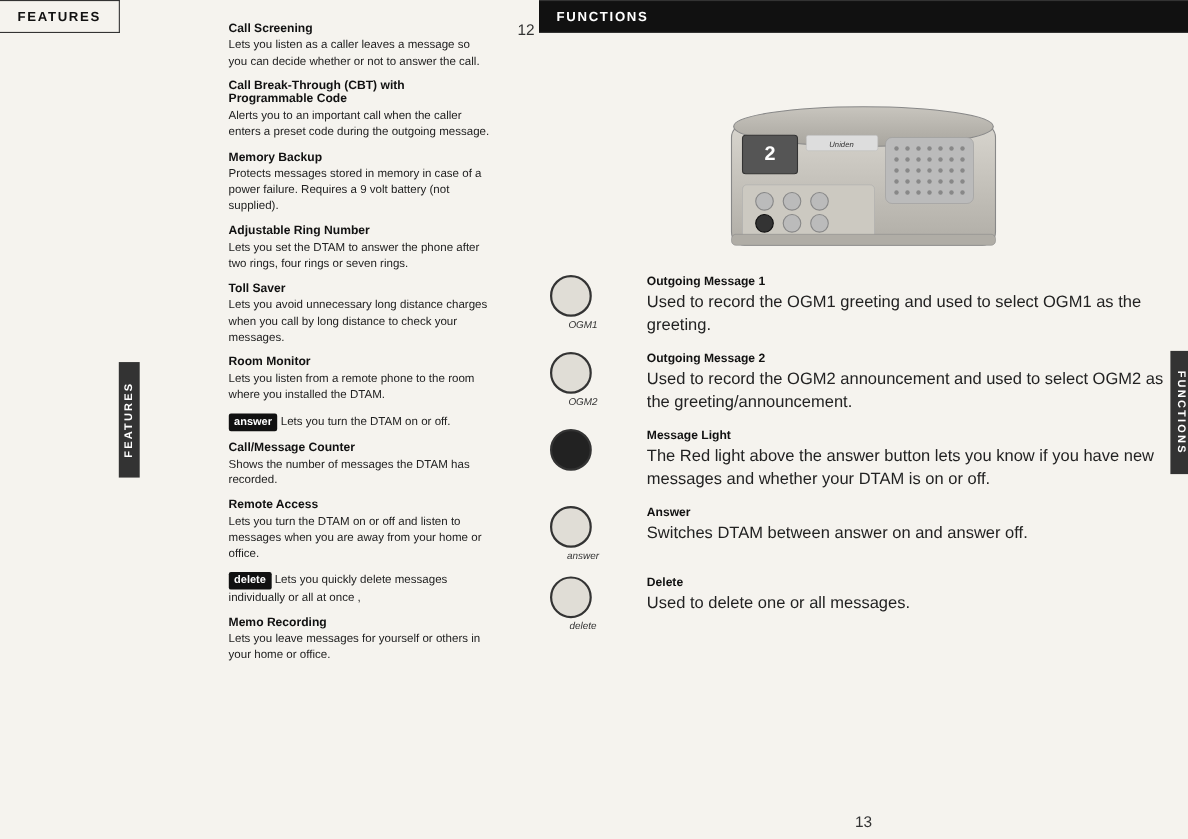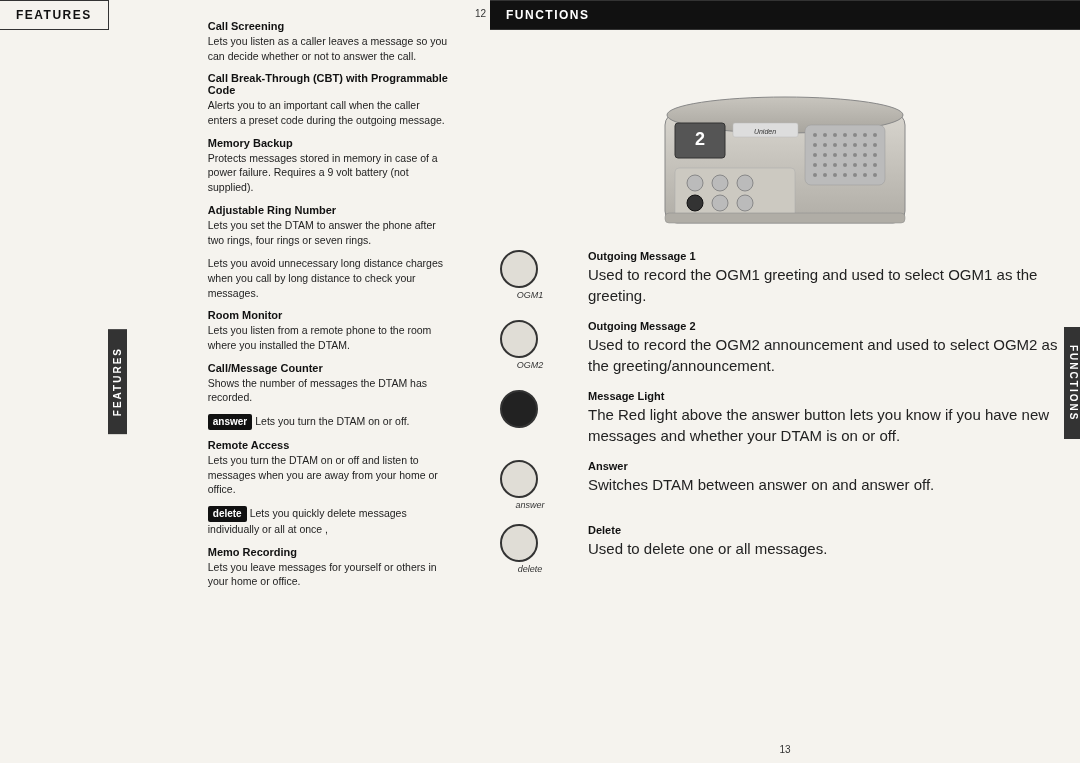--- a/index.html
+++ b/index.html
@@ -99,23 +99,24 @@
       font-size: 10px;
       font-weight: bold;
       padding: 1px 5px;
       border-radius: 2px;
       margin-right: 3px;
     }
 
     
     .page-number {
       text-align: center;
-      font-size: 10px;
+      font-size: 14px;
       padding: 8px 4px;
       color: #333;
+      margin-top: 11px;
     }
 
     
     .device-image-area {
       display: flex;
       justify-content: center;
       align-items: center;
       padding: 10px 0 5px 0;
       height: 220px;
     }
@@ -217,37 +218,38 @@
           <div class="feature-title">Memory Backup</div>
           <div class="feature-text">Protects messages stored in memory in case of a power failure. Requires a 9 volt battery (not supplied).</div>
         </div>
 
         <div class="feature-section">
           <div class="feature-title">Adjustable Ring Number</div>
           <div class="feature-text">Lets you set the DTAM to answer the phone after two rings, four rings or seven rings.</div>
         </div>
 
         <div class="feature-section">
+          <div class="feature-title">Toll Saver</div>
           <div class="feature-text">Lets you avoid unnecessary long distance charges when you call by long distance to check your messages.</div>
         </div>
 
         <div class="feature-section">
           <div class="feature-title">Room Monitor</div>
           <div class="feature-text">Lets you listen from a remote phone to the room where you installed the DTAM.</div>
         </div>
 
         <div class="feature-section">
+          <div class="feature-text">
+            <span class="badge">answer</span><span>Lets you turn the DTAM on or off.</span>
+          </div>
+        </div>
+
+        <div class="feature-section">
           <div class="feature-title">Call/Message Counter</div>
           <div class="feature-text">Shows the number of messages the DTAM has recorded.</div>
-        </div>
-
-        <div class="feature-section">
-          <div class="feature-text">
-            <span class="badge">answer</span><span>Lets you turn the DTAM on or off.</span>
-          </div>
         </div>
 
         <div class="feature-section">
           <div class="feature-title">Remote Access</div>
           <div class="feature-text">Lets you turn the DTAM on or off and listen to messages when you are away from your home or office.</div>
         </div>
 
         <div class="feature-section">
           <div class="feature-text">
             <span class="badge">delete</span><span>Lets you quickly delete messages individually or all at once ,</span>

